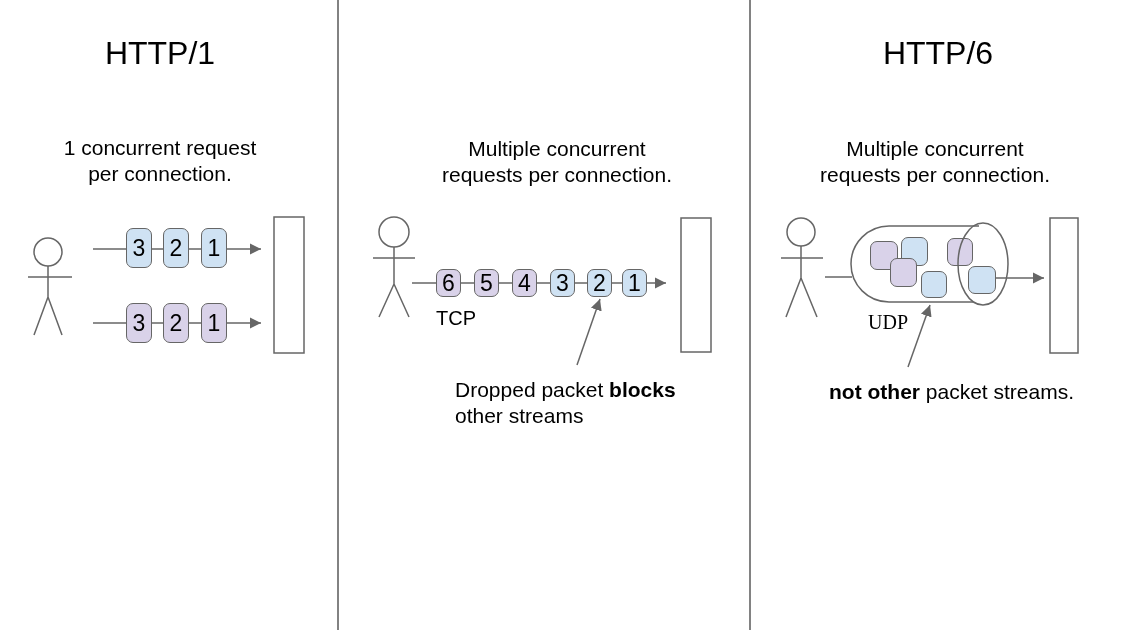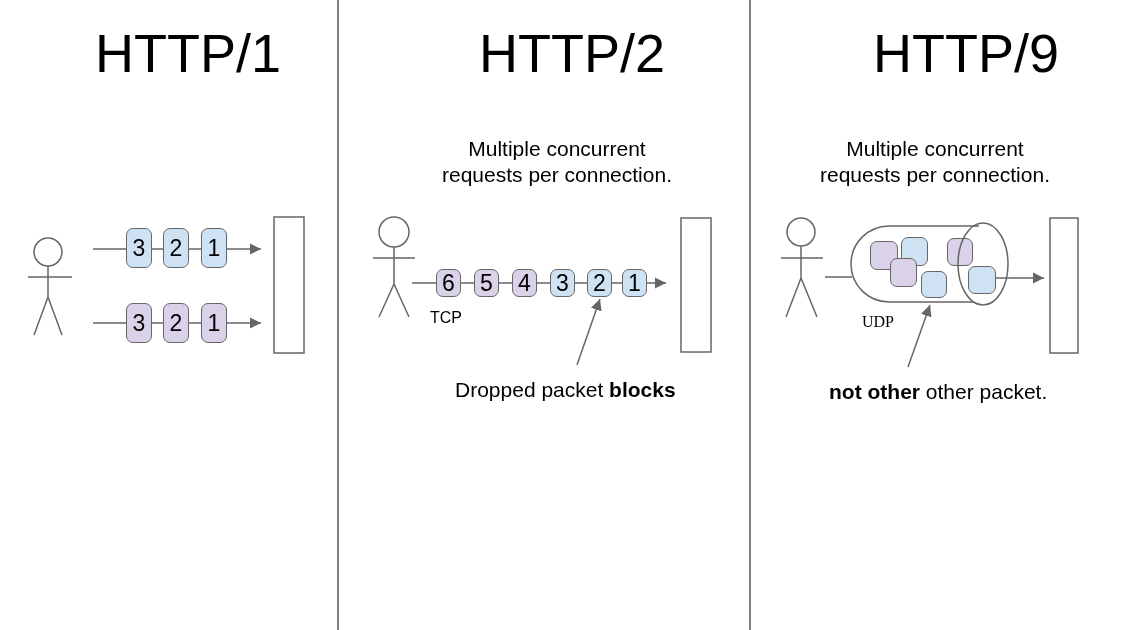--- a/index.html
+++ b/index.html
@@ -4,23 +4,23 @@
 <style>
   html,body{margin:0;padding:0;background:#fff;}
   .canvas{
     position:relative;width:1122px;height:630px;background:#fff;overflow:hidden;
     font-family:"Liberation Sans",sans-serif;color:#000;
     --c-blue:#cfe2f3;--c-purple:#d9d2e9;--c-stroke:#666666;--c-divider:#828282;
   }
   .layer{position:absolute;left:0;top:0;width:1122px;height:630px;}
   svg.layer{pointer-events:none;}
   .divider{position:absolute;top:0;width:2px;height:630px;background:var(--c-divider);}
-  .title{position:absolute;font-size:54px;line-height:44px;text-align:center;white-space:nowrap;padding-left:28px;}
+  .title{position:absolute;font-size:32px;line-height:44px;text-align:center;white-space:nowrap;}
   .subtitle{position:absolute;font-size:21px;line-height:26px;text-align:center;white-space:pre-line;}
-  .proto{position:absolute;font-size:16px;line-height:18px;}
+  .proto{position:absolute;font-size:20px;line-height:18px;margin-left:6px;}
   .annotation{position:absolute;font-size:21px;line-height:26px;}
   .annotation b{font-weight:bold;margin-top:44px;}
   .packet{
     position:absolute;box-sizing:border-box;border:1.5px solid var(--c-stroke);
     border-radius:7px;display:flex;align-items:center;justify-content:center;
     font-size:23px;color:#000;
   }
   .packet.blue{background:var(--c-blue);}
   .packet.purple{background:var(--c-purple);}
   .stroke{stroke:var(--c-stroke);stroke-width:1.5;fill:none;}
@@ -91,31 +91,33 @@
       <div class="packet purple" style="left: 890px; top: 258px; width: 27px; height: 29px;"></div>
       <div class="packet blue" style="left: 921px; top: 271px; width: 26px; height: 27px;"></div>
       <div class="packet blue" style="left: 968px; top: 266px; width: 28px; height: 28px;"></div>
     </div>
 
   <div class="layer" style="z-index:5;">
     <div class="divider" style="left:337px;"></div>
     <div class="divider" style="left:749px;"></div>
 
     <div class="title" style="left:0;width:320px;top:31px;">HTTP/1</div>
-    <div class="title" style="left:374px;width:340px;top:31px;">HTTP/2</div>
-    <div class="title" style="left:768px;width:340px;top:31px;">HTTP/9</div>
+    <div class="title" style="left:768px;width:340px;top:31px;">HTTP/6</div>
 
+    <div class="subtitle" style="left:0;width:320px;top:135px;">1 concurrent request
+per connection.</div>
     <div class="subtitle" style="left:387px;width:340px;top:136px;">Multiple concurrent
 requests per connection.</div>
     <div class="subtitle" style="left:765px;width:340px;top:136px;">Multiple concurrent
 requests per connection.</div>
 
     <div class="proto" style="left:430px;top:309px;">TCP</div>
     <div class="proto" style="left:862px;top:313px;font-family:Liberation Serif, serif;">UDP</div>
 
     <div class="annotation" id="ann-http2" style="left:455px;top:377px;">
         <div><span>Dropped packet </span><b>blocks</b></div>
+        <div><span>other streams</span></div>
       </div>
     <div class="annotation" id="ann-http3" style="left:829px;top:379px;">
-        <div><b>not other</b><span> other packet.</span></div>
+        <div><b>not other</b><span> packet streams.</span></div>
       </div>
   </div>
 </div>
 
 </body></html>

